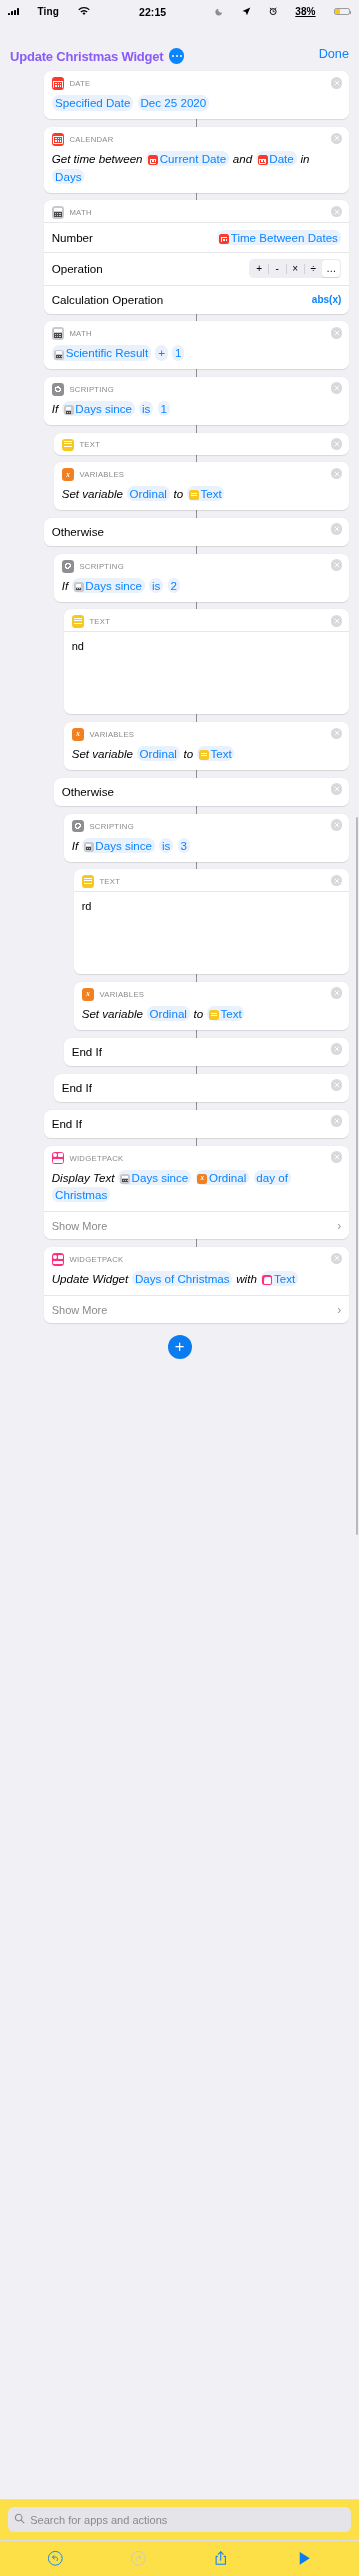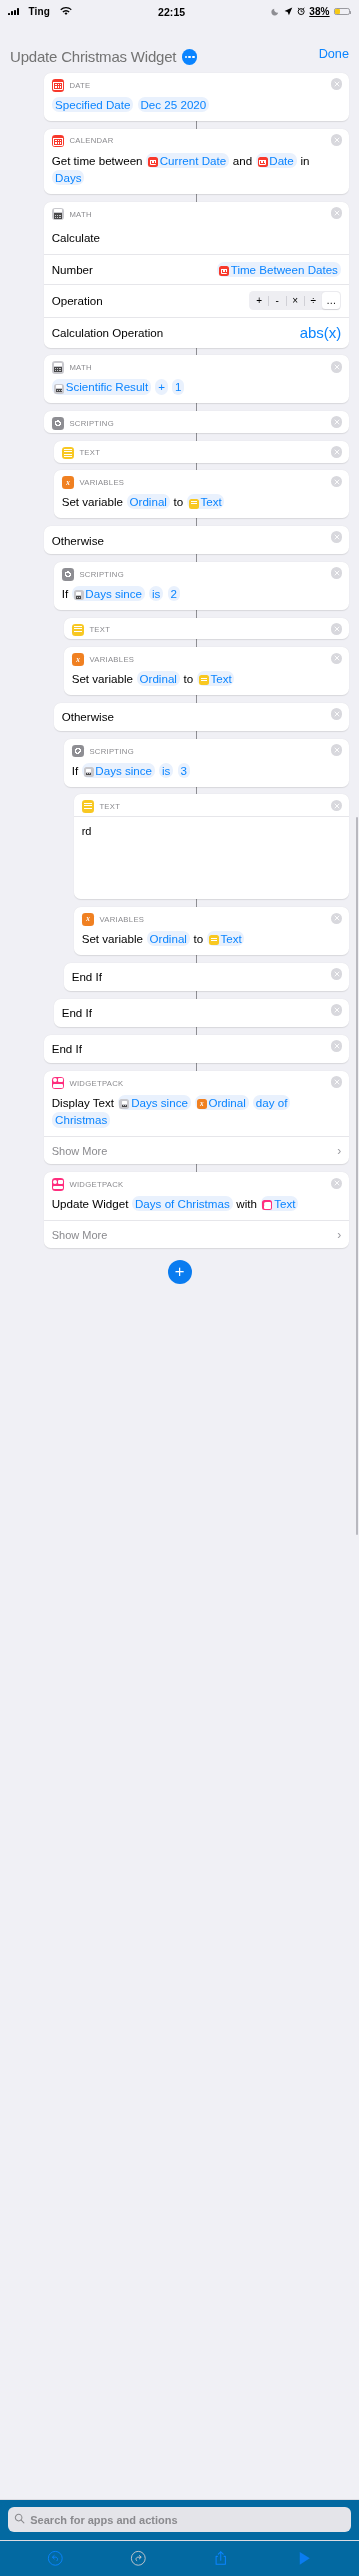--- a/index.html
+++ b/index.html
@@ -12,23 +12,23 @@
   body { width: 359px; height: 2576px; position: relative; overflow: hidden; }
 
   
   .statusbar {
     height: 23px;
     display: flex; align-items: center;
     padding: 0 8.8px 0 7.7px;
     font-size: 10.5px; font-weight: bold; color: #000;
     letter-spacing: 0.1px;
   }
-  .sb-left { display: flex; align-items: center; gap: 10px; flex: 0 0 auto; text-align: center; }
+  .sb-left { display: flex; align-items: center; gap: 19px; flex: 0 0 auto; text-align: center; }
   .sb-center { flex: 1; text-align: center; font-size: 10.5px; font-weight: bold; }
-  .sb-right { display: flex; align-items: center; gap: 4px; flex: 0 0 auto; text-decoration: underline; }
+  .sb-right { display: flex; align-items: center; gap: 18px; flex: 0 0 auto; text-decoration: underline; }
   .bars { display: flex; align-items: flex-end; gap: 1.1px; height: 7.2px; }
   .bars i { display: block; width: 1.9px; background: #000; border-radius: 0.6px; }
   .bars i:nth-child(1) { height: 2.2px; background:#000; }
   .bars i:nth-child(2) { height: 3.9px; }
   .bars i:nth-child(3) { height: 5.5px; }
   .bars i:nth-child(4) { height: 7.2px; }
   .carrier { font-size: 10px; font-weight: bold; }
   .battpct { font-size: 10px; font-weight: bold; }
   .batt {
     width: 16.6px; height: 7.7px; border: 0.9px solid #9a9aa0;
@@ -41,21 +41,21 @@
   .batt > span { display:block; height:100%; width:38%; background:#f6c915; border-radius:1.1px; }
 
   
   .nav-row { height: 22px; display:flex; align-items:center; justify-content:flex-end; padding-right:10px; }
   .done-btn { color:#0a84ff; font-size:12.7px; font-weight:400;margin-top:40px; }
 
   .title-row {
     display:flex; align-items:center; gap:5.5px;
     padding: 3.3px 10px 7.7px 10px;
   }
-  .title-text { font-size:15px; font-weight:normal; color:#737373; letter-spacing:-0.2px; }
+  .title-text { font-size:13px; font-weight:bold; color:#8b5cf6; letter-spacing:-0.2px; }
   .more-btn {
     width:15.5px; height:15.5px; border-radius:50%;
     background:#0a84ff; display:flex; align-items:center; justify-content:center;
     gap:1.7px; flex:0 0 auto;
   }
   .more-btn i { width:2.2px; height:2.2px; border-radius:50%; background:#fff; display:block; }
 
   
   .flow { padding: 0 0 0 0; position:relative;margin-left:34px; }
   .connector { width:1.1px; height:7.7px; background:#8e8e93; margin:0 auto; }
@@ -132,30 +132,30 @@
   .card-body.plain { padding-top:5.5px; }
 
   .pill {
     display:inline; color:#0a84ff;
     background:#e9f1fd; border-radius:7px;
     padding:1.1px 2.8px; margin:0 0.6px;
     box-decoration-break: clone; -webkit-box-decoration-break: clone;
   }
   .pill.ico { padding-left:1.7px; }
   .pill .appicon { display:inline-block; vertical-align:-2.2px; margin-right:1.7px; }
-  .word { color:#000; }
+  .word { color:#000;font-style:italic; }
 
   
   .row {
     display:flex; align-items:center; justify-content:space-between;
     padding: 6.6px 7.7px; border-top:0.6px solid #e6e6ea;
     font-size:11.6px; min-height:29px;
   }
   .row-label { color:#000; }
-  .row-value { color:#0a84ff; font-size:15px; }
+  .row-value { color:#0a84ff; font-size:10px;font-weight:bold; }
   .seg {
     display:flex; background:#eeeef2; border-radius:4.4px; padding:1.1px; gap:0;
   }
   .seg > div {
     min-width:18px; text-align:center; font-size:10px; color:#000;
     padding:2.8px 2.2px; border-radius:3.3px; position:relative;
   }
   .seg > div + div::before {
     content:""; position:absolute; left:0; top:3.3px; bottom:3.3px; width:0.6px; background:#d0d0d6;
   }
@@ -177,21 +177,21 @@
   .addwrap { display:flex; justify-content:center; padding: 12px 0 14.4px 0; }
   .addbtn {
     width:24px; height:24px; border-radius:50%; background:#0a7cf0;
     display:flex; align-items:center; justify-content:center; color:#fff;
     font-size:16.6px; line-height:1; font-weight:300;
   }
 
   
   .bottom {
     position:absolute; left:0; right:0; bottom:0;
-    background:#0369a1; border-top:0.6px solid #dcdce1;font-weight:bold;
+    background:#fde047; border-top:0.6px solid #dcdce1;
   }
   .searchwrap { padding:6.6px 7.7px 7.7px 7.7px; border-bottom:0.6px solid #dcdce1; }
   .searchbar {
     background:#e4e4e9; border-radius:6px; height:25.4px;
     display:flex; align-items:center; gap:5px; padding:0 6.6px;
   }
   .searchbar .ph { color:#8a8a8e; font-size:11px; }
   .toolbar { display:flex; align-items:center; justify-content:space-around; height:35px; padding:0 13.3px; }
   .tool { width:22px; height:22px; display:flex; align-items:center; justify-content:center; }
 
@@ -295,21 +295,20 @@
           <span class="g-mathscreen"></span>
           <span class="g-mathkeys"></span>
         </span>
         <span class="cat-label">MATH</span>
         <div class="close-x">
           <svg viewBox="0 0 12 12">
             <path d="M2 2l8 8M10 2l-8 8" stroke="#fff" stroke-width="1.8" stroke-linecap="round"></path>
           </svg>
         </div>
       </div>
-      <div class="card-body plain">Calculate</div>
       <div class="row">
         <div class="row-label">Number</div>
         <span class="pill ico"><span class="appicon ic-date sm"><span class="g-cal"></span></span><span>Time Between Dates</span></span>
       </div>
       <div class="row">
         <div class="row-label">Operation</div>
         <div class="seg">
           <div>+</div>
           <div>-</div>
           <div>×</div>
@@ -344,20 +343,21 @@
         <span class="appicon ic-script">
           <span class="g-gear"></span>
         </span>
         <span class="cat-label">SCRIPTING</span>
         <div class="close-x">
           <svg viewBox="0 0 12 12">
             <path d="M2 2l8 8M10 2l-8 8" stroke="#fff" stroke-width="1.8" stroke-linecap="round"></path>
           </svg>
         </div>
       </div>
+      <div class="card-body"><span class="word">If </span><span class="pill ico"><span class="appicon ic-math sm"><span class="g-mathscreen"></span><span class="g-mathkeys"></span></span><span>Days since</span></span> <span class="pill">is</span> <span class="pill">1</span> </div>
     </div>
     <div class="connector"></div>
     <div class="card lvl1">
       <div class="card-head">
         <span class="appicon ic-text">
           <span class="g-lines"></span>
         </span>
         <span class="cat-label">TEXT</span>
         <div class="close-x">
           <svg viewBox="0 0 12 12">
@@ -411,20 +411,21 @@
         <span class="appicon ic-text">
           <span class="g-lines"></span>
         </span>
         <span class="cat-label">TEXT</span>
         <div class="close-x">
           <svg viewBox="0 0 12 12">
             <path d="M2 2l8 8M10 2l-8 8" stroke="#fff" stroke-width="1.8" stroke-linecap="round"></path>
           </svg>
         </div>
       </div>
+      <div class="text-area">nd</div>
     </div>
     <div class="connector"></div>
     <div class="card lvl2">
       <div class="card-head">
         <span class="appicon ic-var">
           <span class="g-x">x</span>
         </span>
         <span class="cat-label">VARIABLES</span>
         <div class="close-x">
           <svg viewBox="0 0 12 12">

